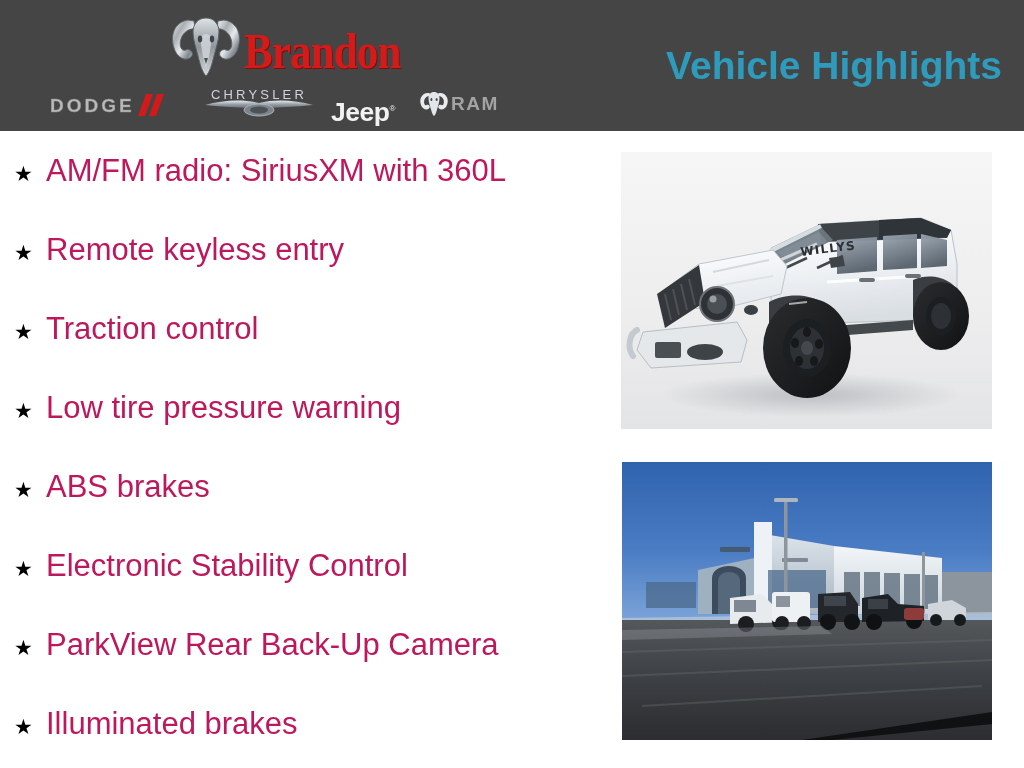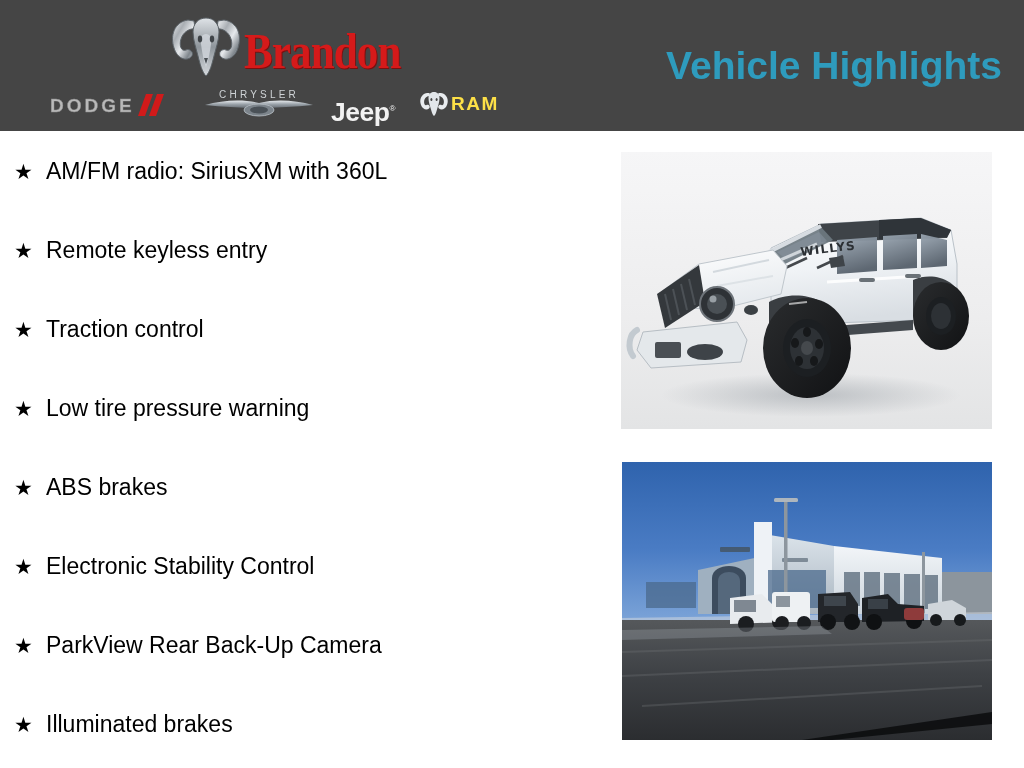--- a/index.html
+++ b/index.html
@@ -99,21 +99,21 @@
   .logo-chrysler {
     position: absolute;
     left: 155px; top: 1px;
     width: 112px; height: 30px;
   }
   .logo-chrysler .ctext {
     position: absolute;
     left: 50%; top: 1px;
     transform: translateX(-50%);
     font-family: "Liberation Sans", sans-serif;
-    font-size: 10px;
+    font-size: 13px;
     line-height: 10px;
     letter-spacing: 3.2px;
     color: #cfd3d6;
     white-space: nowrap;
   }
   .logo-chrysler svg { position: absolute; left: 0; top: 9px; }
 
   .logo-jeep {
     position: absolute;
     left: 283px; top: 1px;
@@ -138,21 +138,21 @@
     left: 371px; top: 2px;
     display: flex; align-items: center; gap: 2px;
   }
   .logo-ram .ramglyph { width: 30px; height: 27px; display:block; }
   .logo-ram .rtext {
     font-family: "Liberation Sans", sans-serif;
     font-weight: bold;
     font-size: 19px;
     line-height: 19px;
     letter-spacing: 1.5px;
-    color: #fde047;
+    color: #a3a3a3;
     white-space: nowrap;
   }
 
   
   .header-title {
     position: absolute;
     right: 22px; top: 48px;
     font-family: "Liberation Sans", sans-serif;
     font-weight: bold;
     font-size: 39px;
@@ -178,23 +178,23 @@
   .bullet-star {
     width: 32px;
     flex: 0 0 32px;
     font-size: 21px;
     line-height: 28px;
     color: #000000;
     text-align: left;
   }
   .bullet-text {
     font-family: "Liberation Sans", sans-serif;
-    font-size: 23px;
+    font-size: 31px;
     line-height: 28px;
-    color: #000000;
+    color: #be185d;
     white-space: nowrap;
   }
 
   
   .photo {
     position: absolute;
     overflow: hidden;
   }
   .photo-vehicle {
     left: 621px; top: 152px;

